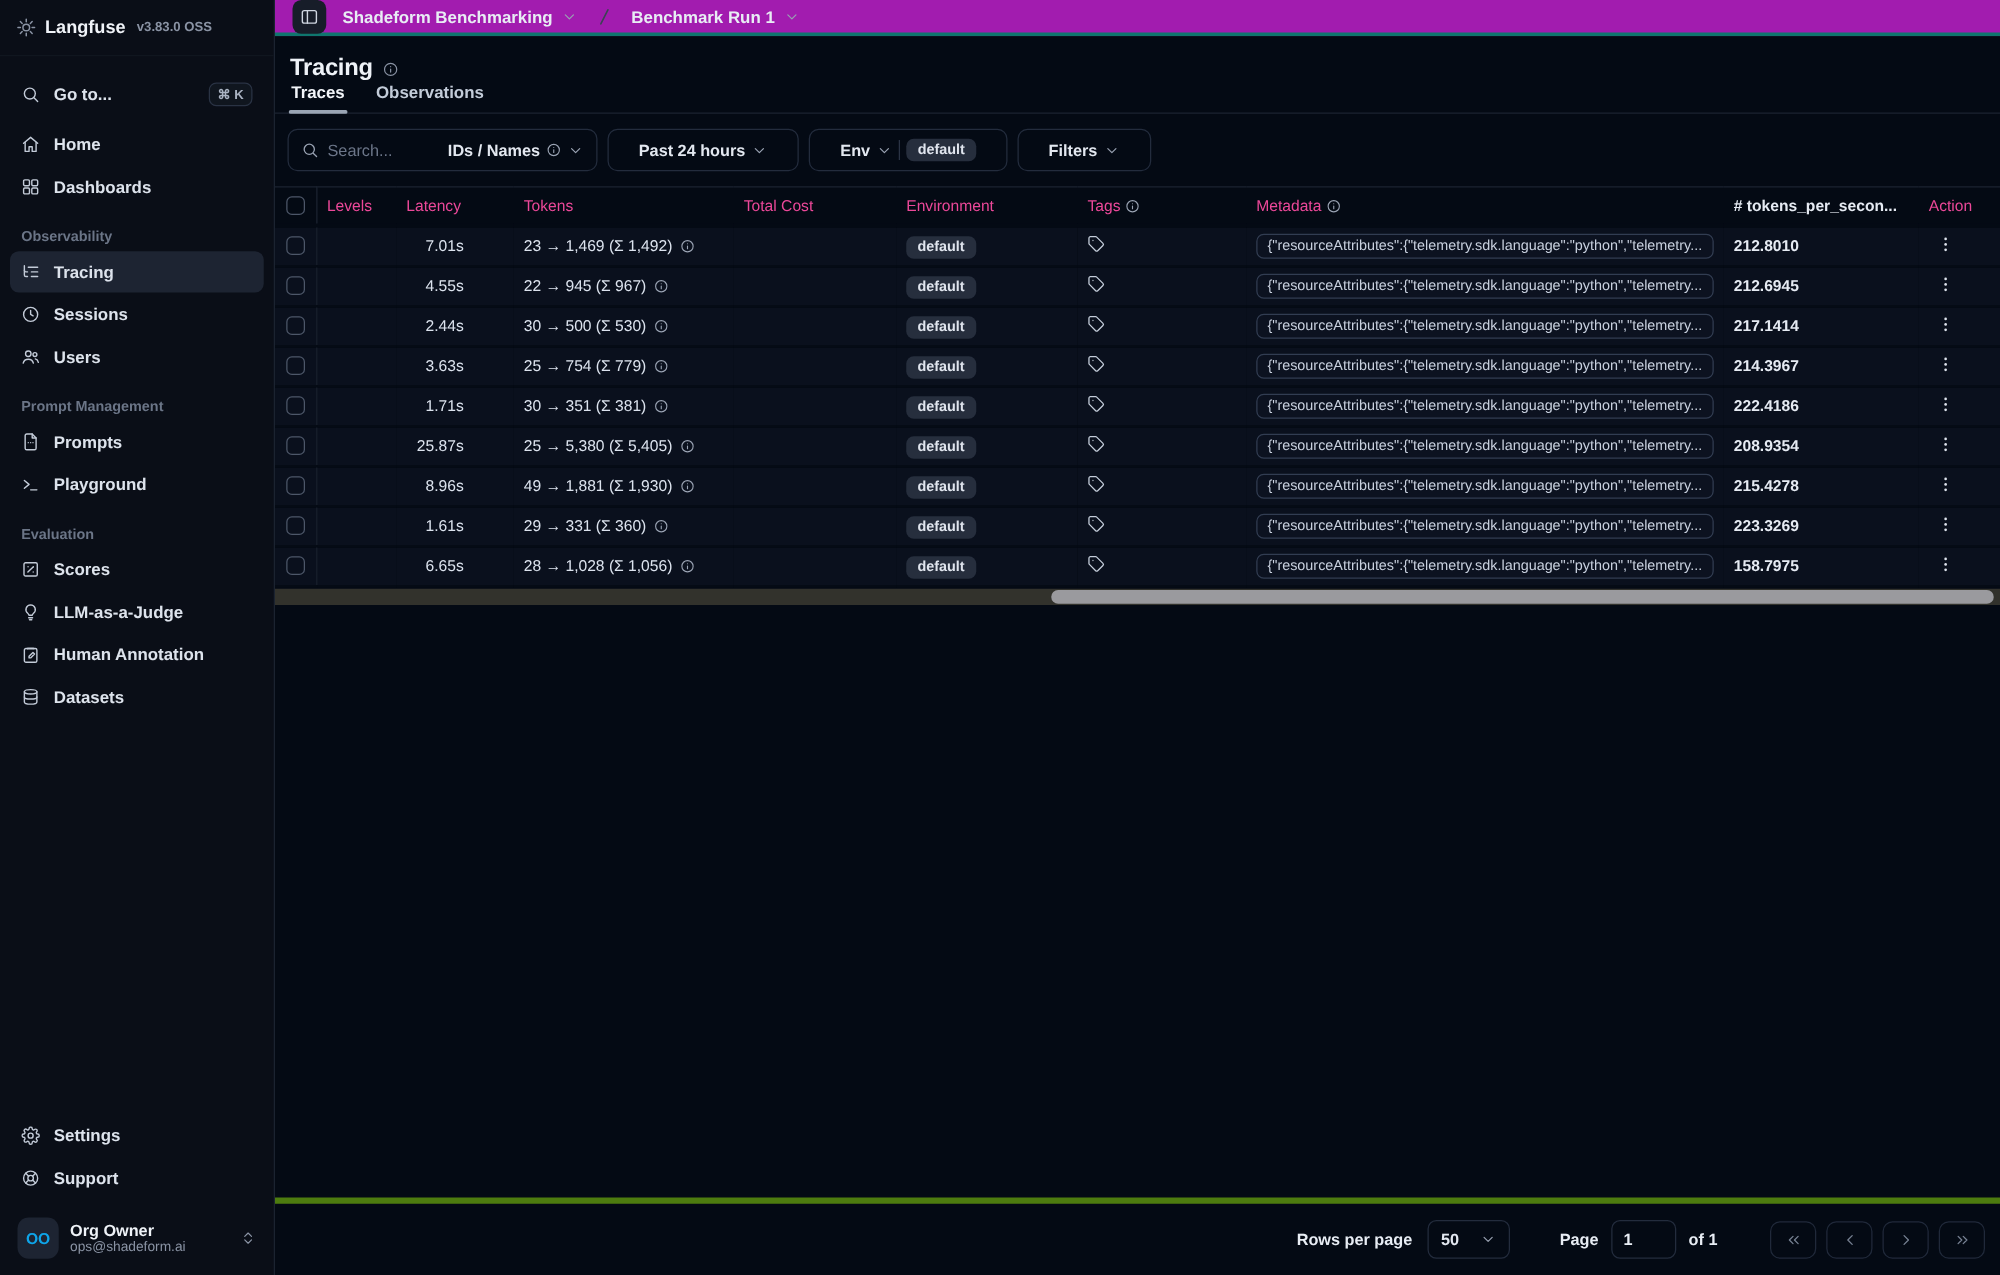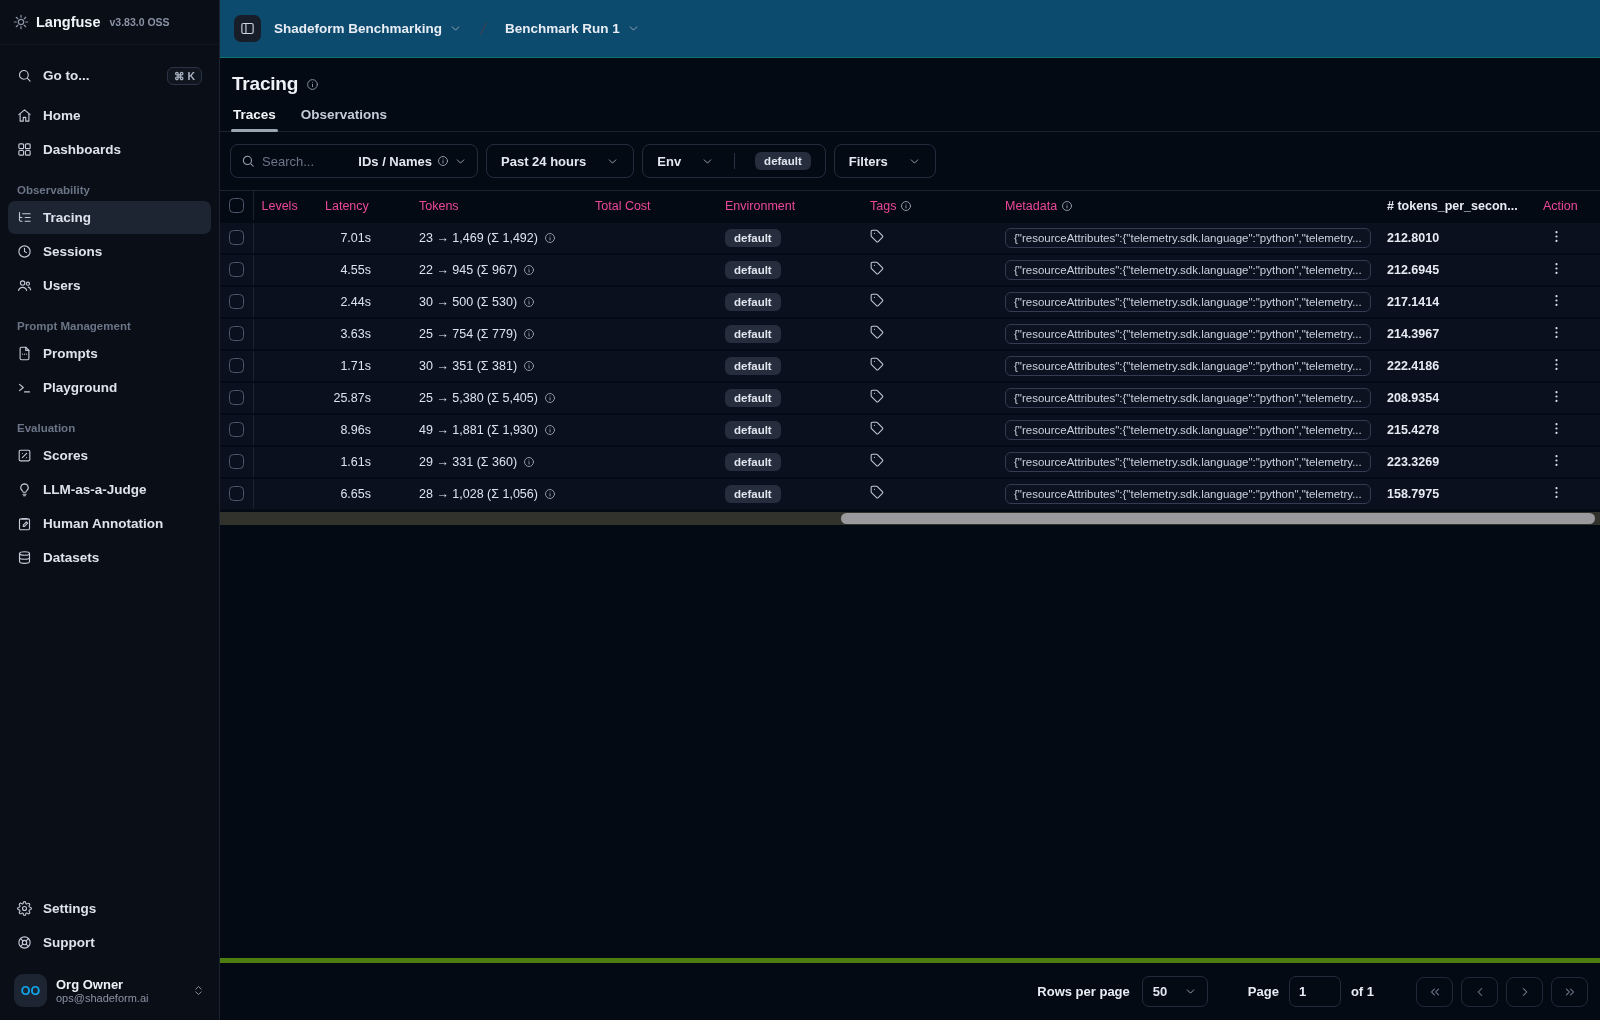--- a/index.html
+++ b/index.html
@@ -23,48 +23,48 @@
 .side-bottom{margin-top:auto;padding-bottom:8px}
 .user-row{display:flex;align-items:center;gap:9px;margin:10px 8px 0;padding:5px 6px;border-radius:8px;cursor:pointer}
 .avatar{width:33px;height:33px;flex:none;border-radius:9px;background:#1d2432;display:flex;align-items:center;justify-content:center;font-size:12.5px;font-weight:700;color:#0ea5e9}
 .user-meta{min-width:0}
 .user-name{font-size:13px;font-weight:700;color:#eef2f7}
 .user-email{font-size:11px;color:#8a93a4}
 .uchev{margin-left:auto;color:#8a93a4;display:flex}
 .uchev svg{width:13px;height:13px}
 
 .right-col{flex:1;display:flex;flex-direction:column;min-width:0}
-.topbar{height:58px;flex:none;display:flex;align-items:center;gap:13px;padding:0 14px;border-bottom:1px solid #0f766e;background:#0c4a6e}
+.topbar{height:29px;flex:none;display:flex;align-items:center;gap:13px;padding:0 14px;border-bottom:3px solid #0f766e;background:#a21caf}
 .panel-btn{width:27px;height:27px;border-radius:7px;background:#171d29;display:flex;align-items:center;justify-content:center;color:#cfd6e1;cursor:pointer}
 .panel-btn svg{width:15px;height:15px}
 .crumb{display:flex;align-items:center;gap:7px;font-size:13.5px;font-weight:600;color:#e8edf4;cursor:pointer}
 .chev{display:flex;color:#98a1b1}
 .chev svg{width:13px;height:13px}
 .slash{color:#3a4353;display:flex}
 .slash svg{width:17px;height:17px}
 
 .main{flex:1;display:flex;flex-direction:column;min-height:0;background:#040a14}
 .page-head{display:flex;align-items:center;gap:8px;padding:15px 12px 0}
 .page-title{font-size:19px;font-weight:700;letter-spacing:-.2px;color:#eef2f7}
 .h-info{display:flex;color:#8a93a4}
 .h-info svg{width:13px;height:13px}
-.tabs{display:flex;gap:25px;padding:0 13px;margin-top:12px;border-bottom:1px solid #1b2330}
+.tabs{display:flex;gap:25px;padding:0 13px;border-bottom:1px solid #1b2330}
 .tab{padding-bottom:9px;font-size:13.5px;font-weight:600;color:#c3ccd9;cursor:pointer;position:relative}
 .tab.active{color:#f2f5f9}
 .tab.active::after{content:"";position:absolute;left:-2px;right:-2px;bottom:-1px;height:3px;background:#9aa5b4;border-radius:2px}
 .toolbar{display:flex;align-items:center;gap:8px;padding:12px 10px;flex:none}
 .search-box{height:34px;display:flex;align-items:center;gap:7px;border:1px solid #232c3d;border-radius:8px;padding:0 10px;width:248px}
 .s-ico{display:flex;color:#9aa3b3}
 .s-ico svg{width:14px;height:14px}
 .search-box input{background:transparent;border:0;outline:0;color:#e3e8f0;font-size:13px;width:84px;font-family:inherit}
 .search-box input::placeholder{color:#6c7689}
 .sb-type{display:flex;align-items:center;gap:5px;font-size:13px;font-weight:600;color:#e3e8f0;margin-left:auto;cursor:pointer}
 .ticon{display:inline-flex;color:#9aa3b3;vertical-align:-2px}
 .ticon svg{width:12px;height:12px}
-.tb-btn{height:34px;display:flex;align-items:center;gap:20px;border:1px solid #232c3d;border-radius:8px;padding:0 14px;font-size:13px;font-weight:600;color:#e3e8f0;background:transparent;cursor:pointer;white-space:nowrap}
+.tb-btn{height:34px;display:flex;align-items:center;gap:5px;border:1px solid #232c3d;border-radius:8px;padding:0 24px;font-size:13px;font-weight:600;color:#e3e8f0;background:transparent;cursor:pointer;white-space:nowrap}
 .vdiv{width:1px;height:16px;background:#2a3344}
 .badge{background:#262e3d;color:#e0e5ee;border-radius:6px;padding:3px 9px;font-size:11.5px;font-weight:600}
 .count-badge{background:#2f3747;color:#dfe4ed;border-radius:6px;padding:2px 7px;font-size:11px;font-weight:600}
 .icon-btn{width:37px;height:34px;border:1px solid #232c3d;border-radius:8px;display:flex;align-items:center;justify-content:center;color:#dfe4ed;cursor:pointer}
 .icon-btn svg{width:15px;height:15px}
 .toolbar-right{margin-left:auto;display:flex;gap:8px;align-items:center}
 
 table{width:100%;border-collapse:collapse;table-layout:fixed;flex:none}
 th{height:31px;font-size:12.5px;font-weight:500;color:#ec4899;text-align:left;padding:0 8px;border-top:1px solid #1b2330;border-bottom:1px solid #1b2330;white-space:nowrap;overflow:hidden}
 td{height:32px;padding:0 8px;font-size:12.5px;color:#dce3ee;white-space:nowrap;overflow:hidden;background:#0a101d;border-bottom:2px solid #050b15}

